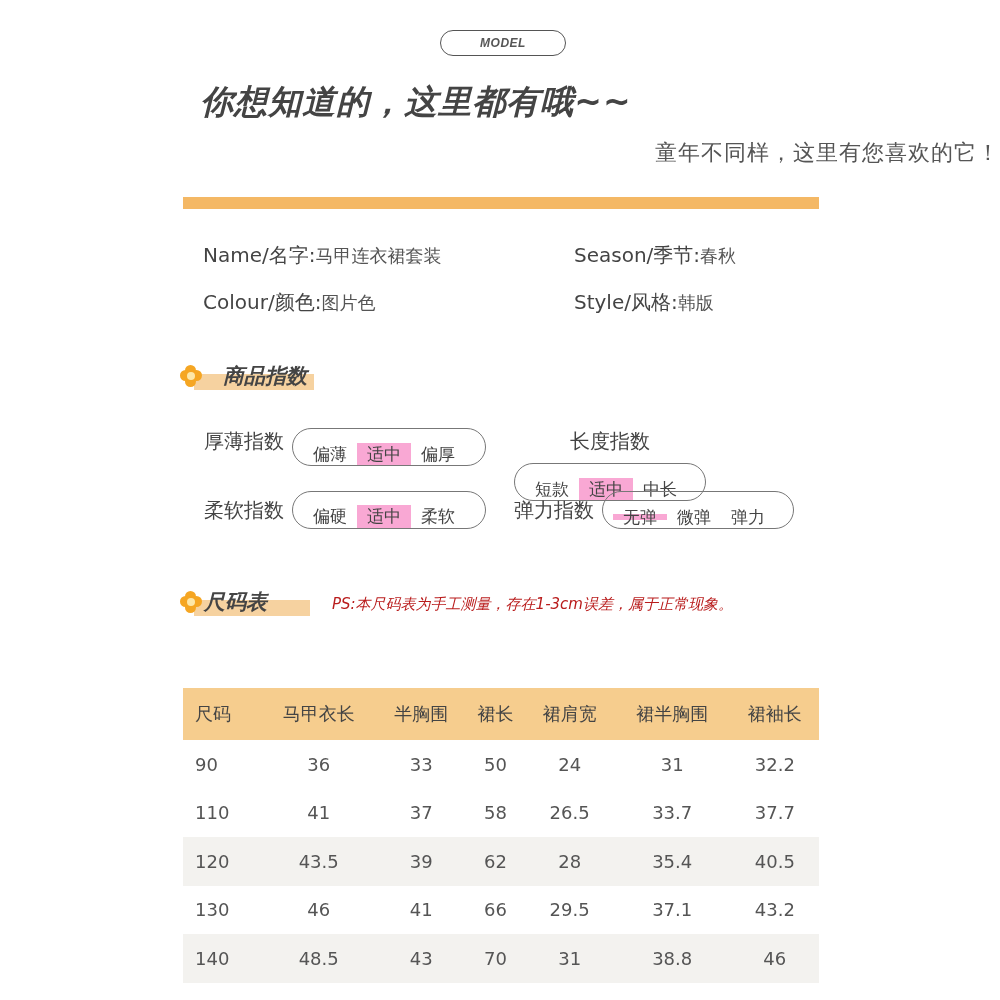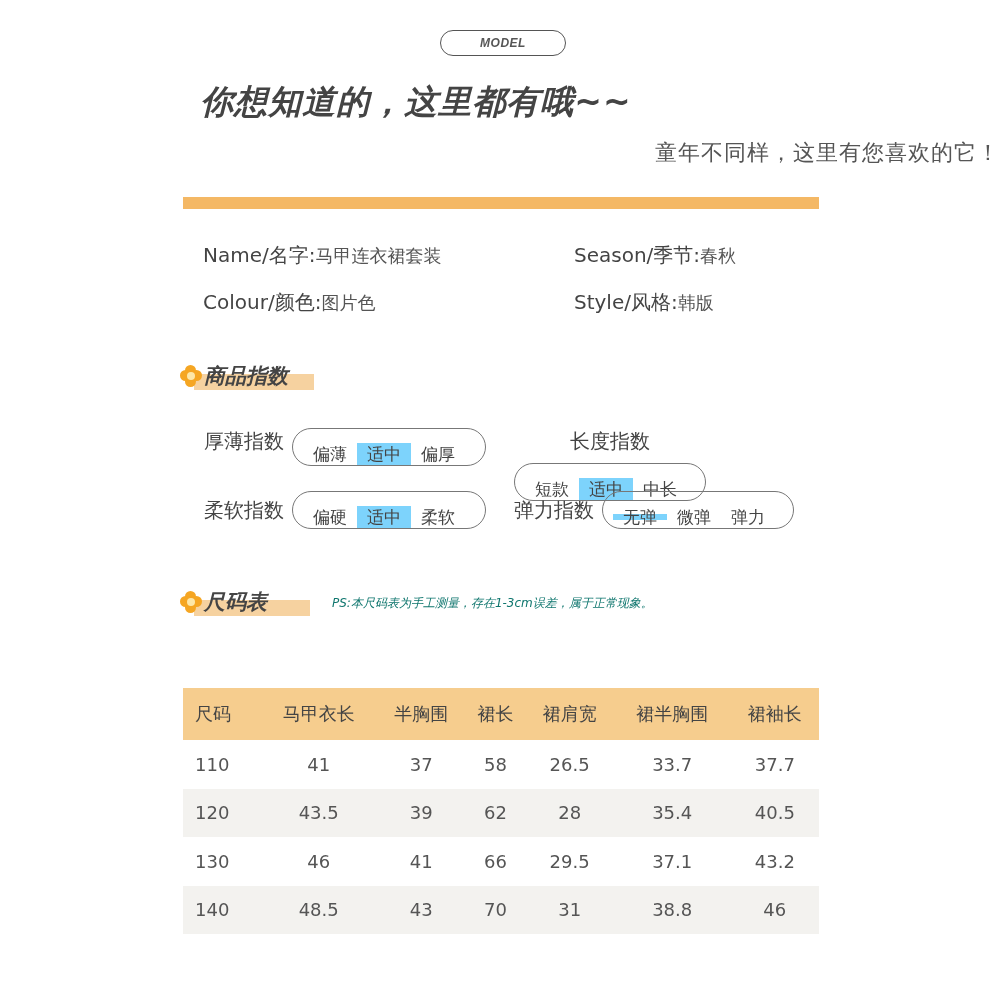--- a/index.html
+++ b/index.html
@@ -13,22 +13,22 @@
   .info .val{font-size:18px;color:#555;}
   .section-head{display:flex;align-items:center;}
   .section-hl{position:absolute;height:16px;background:#f6d2a0;}
   .section-title{position:relative;font-size:21px;font-weight:bold;font-style:italic;color:#444;}
   .flower{position:relative;width:22px;height:22px;margin-right:2px;}
   .flower .petal{position:absolute;width:11px;height:11px;background:#f5a623;border-radius:50%;}
   .flower .center{position:absolute;left:7px;top:7px;width:8px;height:8px;background:#fde7a8;border-radius:50%;}
   .idx-label{font-size:20px;color:#444;}
   .pill{display:flex;align-items:stretch;height:38px;border:1.5px solid #777;border-radius:20px;box-sizing:border-box;overflow:hidden;padding:0 18px;}
   .pill .opt{display:flex;align-items:center;justify-content:center;font-size:17px;color:#444;padding:0 10px;margin-top:14px;}
-  .pill .opt.sel{background:#7dd3fc;}
-  .ps-note{font-size:12px;font-style:italic;color:#0f766e;}
+  .pill .opt.sel{background:#f9a8d4;}
+  .ps-note{font-size:15px;font-style:italic;color:#b91c1c;}
   table.size{position:absolute;left:183px;top:688px;width:636px;border-collapse:collapse;}
   table.size th{background:#f6cd8e;font-weight:normal;font-size:18px;color:#444;height:50px;}
   table.size td{font-size:18px;color:#555;height:46.5px;text-align:center;}
   table.size tr.alt td{background:#f3f2ef;}
   table.size th:first-child, table.size td:first-child{text-align:left;padding-left:12px;}
 </style>
 </head>
 <body>
 
 <div class="abs model-pill">MODEL</div>
@@ -42,21 +42,21 @@
 <div class="abs info" style="left:574px;top:242px;">
   <span>Season/季节:</span><span class="val">春秋</span>
 </div>
 <div class="abs info" style="left:203px;top:289px;">
   <span>Colour/颜色:</span><span class="val">图片色</span>
 </div>
 <div class="abs info" style="left:574px;top:289px;">
   <span>Style/风格:</span><span class="val">韩版</span>
 </div>
 
-<div class="abs section-head" style="left:180px;top:362px;">
+<div class="abs section-head" style="left:180px;top:362px;gap:19px;">
   <div class="section-hl" style="left:14px;top:12px;width:120px;"></div>
   <div class="flower">
     <span class="petal" style="left:5px;top:0;"></span>
     <span class="petal" style="left:11px;top:5px;"></span>
     <span class="petal" style="left:5px;top:11px;"></span>
     <span class="petal" style="left:0;top:5px;"></span>
     <span class="petal" style="left:5px;top:5px;"></span>
     <span class="center"></span>
   </div>
   <span class="section-title">商品指数</span>
@@ -73,21 +73,21 @@
 <div class="abs" style="left:514px;top:428px;display:flex;align-items:center;gap:8px;flex-direction:column;">
   <span class="idx-label">长度指数</span>
   <div class="pill" style="width:192px;padding:0 10px;text-align:right;">
     <span class="opt">短款</span>
     <span class="opt sel">适中</span>
     <span class="opt">中长</span>
   </div>
 </div>
 <div class="abs" style="left:204px;top:491px;display:flex;align-items:center;gap:8px;">
   <span class="idx-label">柔软指数</span>
-  <div class="pill" style="width:194px;padding:0 10px;">
+  <div class="pill" style="width:194px;padding:0 10px;align-items:flex-end;">
     <span class="opt">偏硬</span>
     <span class="opt sel">适中</span>
     <span class="opt">柔软</span>
   </div>
 </div>
 <div class="abs" style="left:514px;top:491px;display:flex;align-items:center;gap:8px;">
   <span class="idx-label">弹力指数</span>
   <div class="pill" style="width:192px;padding:8px 10px;">
     <span class="opt sel">无弹</span>
     <span class="opt">微弹</span>
@@ -116,20 +116,29 @@
       <th>马甲衣长</th>
       <th>半胸围</th>
       <th>裙长</th>
       <th>裙肩宽</th>
       <th>裙半胸围</th>
       <th>裙袖长</th>
     </tr>
   </thead>
   <tbody>
     <tr>
+      <td>90</td>
+        <td>36</td>
+        <td>33</td>
+        <td>50</td>
+        <td>24</td>
+        <td>31</td>
+        <td>32.2</td>
+    </tr>
+    <tr>
       <td>110</td>
         <td>41</td>
         <td>37</td>
         <td>58</td>
         <td>26.5</td>
         <td>33.7</td>
         <td>37.7</td>
     </tr>
     <tr class="alt">
       <td>120</td>

